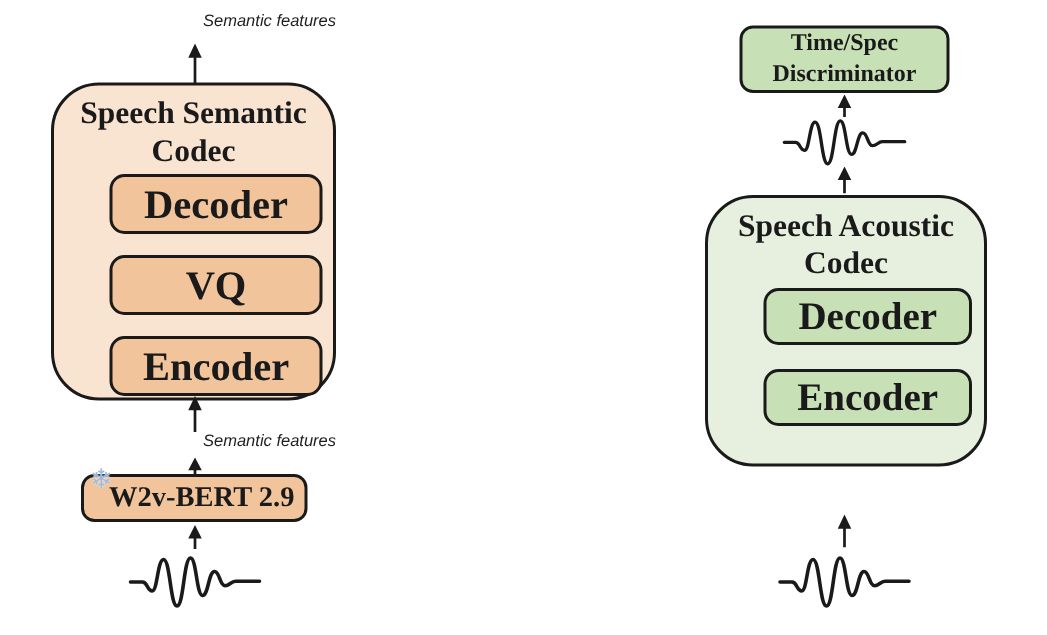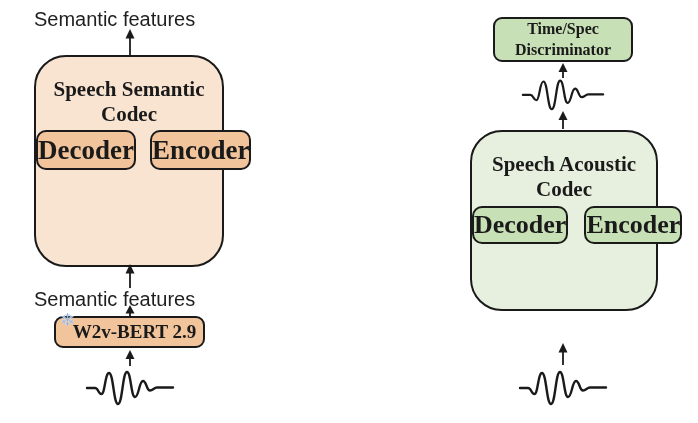--- a/index.html
+++ b/index.html
@@ -16,42 +16,43 @@
     position:relative;
     width:698px;height:423px;
     background:#ffffff;
     font-family:"Liberation Serif","DejaVu Serif",serif;
     color:var(--line);
     overflow:hidden;
   }
   .abs{position:absolute;}
   .feat-label{
     font-family:"Liberation Sans","DejaVu Sans",sans-serif;
-    font-size:20px;
-    text-align:left;
+    font-style:italic;
+    font-size:11px;
+    text-align:right;
     color:#1f1f1f;
     white-space:nowrap;
   }
   .codec{
     border:2px solid var(--line);
     border-radius:32px;
-    padding-top:20px;
+    padding-top:6px;
   }
   .codec.semantic{background:var(--semantic-outer);}
   .codec.acoustic{background:var(--acoustic-outer);}
   .codec-title{
     font-weight:bold;
     font-size:21px;
     line-height:25px;
     text-align:center;
     max-width:172px;
     margin:0 auto;
   }
   .blocks{
-    display:flex;align-items:flex-start;
+    display:flex;flex-direction:column;align-items:flex-start;margin-left:37px;
   }
   .block{
     width:142px;
     display:flex;align-items:center;justify-content:center;
     border:2px solid var(--line);
     border-radius:10px;
     font-weight:bold;
     text-align:center;
   }
   .semantic .blocks{margin-top:3px;gap:14px;}
@@ -95,20 +96,21 @@
 
   <svg class="abs" style="left:123px;top:29px;" width="14" height="27">
     <line x1="7" y1="27" x2="7" y2="6" stroke="#1a1a1a" stroke-width="1.8"></line>
     <polygon points="7,0 2.5,9.5 11.5,9.5" fill="#1a1a1a"></polygon>
   </svg>
 
   <div class="abs codec semantic" style="left:34px;top:55px;width:190px;height:212px;">
     <div class="codec-title">Speech Semantic Codec</div>
     <div class="blocks">
       <div class="block">Decoder</div>
+      <div class="block">VQ</div>
       <div class="block">Encoder</div>
     </div>
   </div>
 
   <svg class="abs" style="left:123px;top:264px;" width="14" height="24">
     <line x1="7" y1="24" x2="7" y2="6" stroke="#1a1a1a" stroke-width="1.8"></line>
     <polygon points="7,0 2.5,9.5 11.5,9.5" fill="#1a1a1a"></polygon>
   </svg>
 
   <div class="abs feat-label" style="left:34px;top:288px;width:190px;">Semantic features</div>

